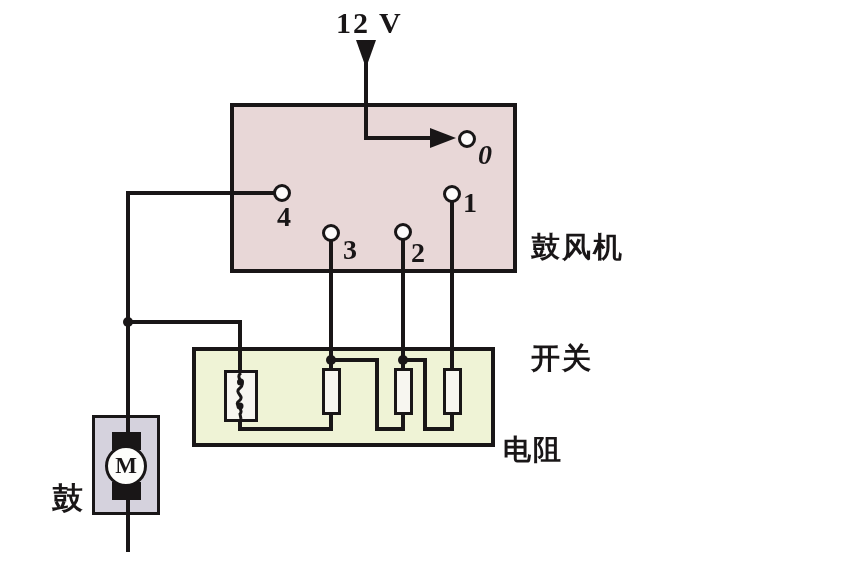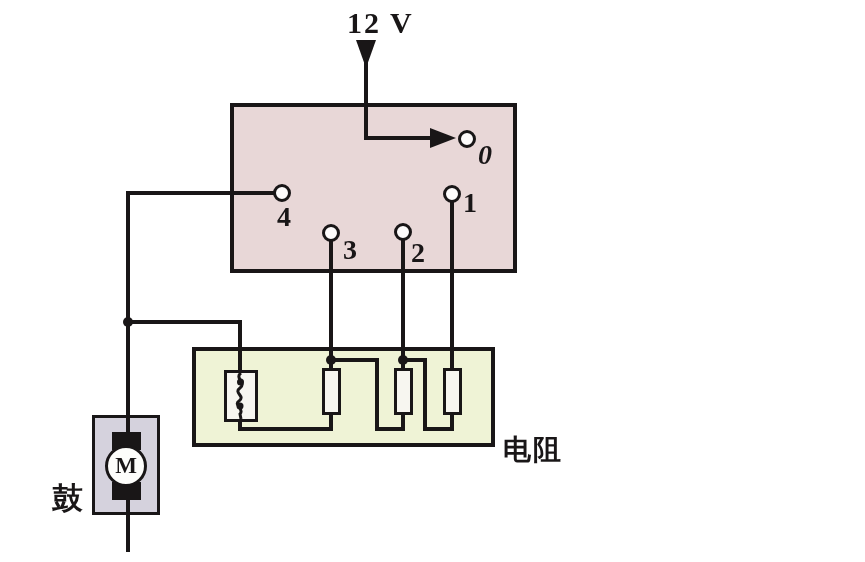--- a/index.html
+++ b/index.html
@@ -32,21 +32,21 @@
   .resistor{top:368px;width:19px;height:47px;}
   .r1{left:322px;} .r2{left:394px;} .r3{left:443px;}
   .motor-brush{position:absolute;background:var(--wire);z-index:3;}
   .motor-circle{position:absolute;left:105px;top:445px;width:36px;height:36px;border-radius:50%;
     border:3px solid var(--wire);background:#fdfdfb;z-index:4;display:flex;
     align-items:center;justify-content:center;font-size:23px;font-weight:bold;}
   
   .lbl{position:absolute;z-index:5;line-height:1;white-space:pre;}
   .num{font-size:28px;}
   .cjk{font-size:29px;line-height:37px;letter-spacing:2px;}
-  .power{left:347px;top:8px;font-size:30px;letter-spacing:2px;}
+  .power{left:336px;top:8px;font-size:30px;letter-spacing:2px;}
   .lbl-0{left:478px;top:141px;font-style:italic;}
   .lbl-1{left:463px;top:189px;}
   .lbl-2{left:411px;top:239px;}
   .lbl-3{left:343px;top:236px;}
   .lbl-4{left:277px;top:203px;}
   .switch-label{left:531px;top:155px;}
   .resistor-label{left:503px;top:362px;font-size:28px;line-height:35px;}
   .motor-label{left:52px;top:411px;font-size:31px;line-height:35px;letter-spacing:0;}
 </style>
 </head>
@@ -113,20 +113,24 @@
   <div class="terminal" style="left:322px;top:224px;"></div>
   <div class="terminal" style="left:273px;top:184px;"></div>
 
   <div class="lbl power">12 V</div>
   <div class="lbl num lbl-0">0</div>
   <div class="lbl num lbl-1">1</div>
   <div class="lbl num lbl-2">2</div>
   <div class="lbl num lbl-3">3</div>
   <div class="lbl num lbl-4">4</div>
 
+  <div class="lbl cjk switch-label">
+    <div>鼓风机</div>
+    <div>开关</div>
+  </div>
 
   <div class="lbl cjk resistor-label">
     <div>电阻</div>
   </div>
 
   <div class="lbl cjk motor-label">
     <div>鼓</div>
     
     
   </div>

